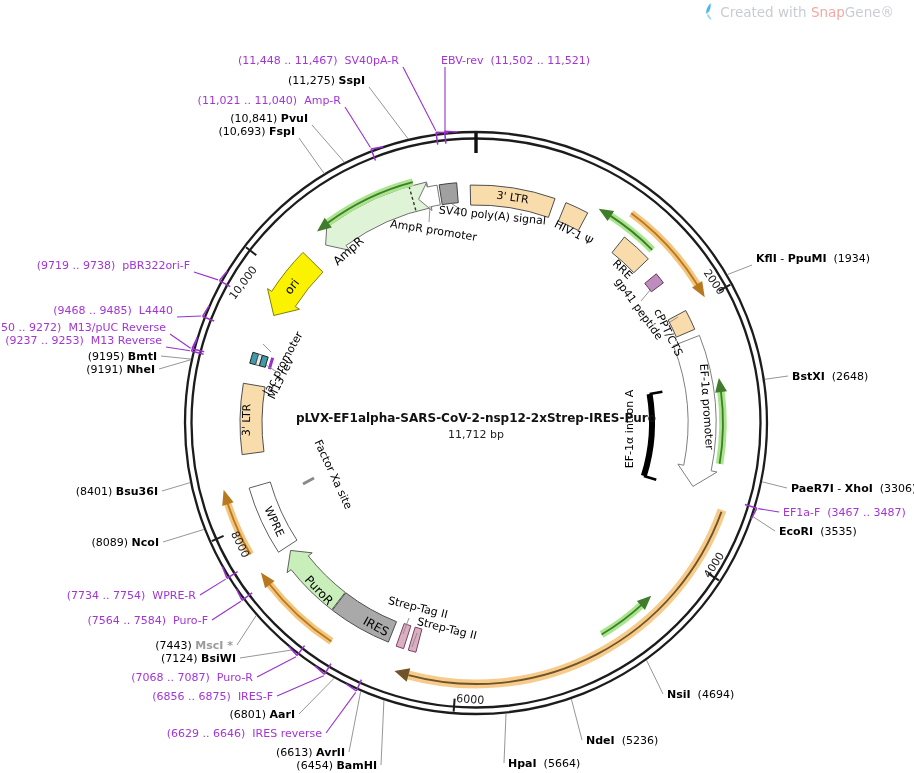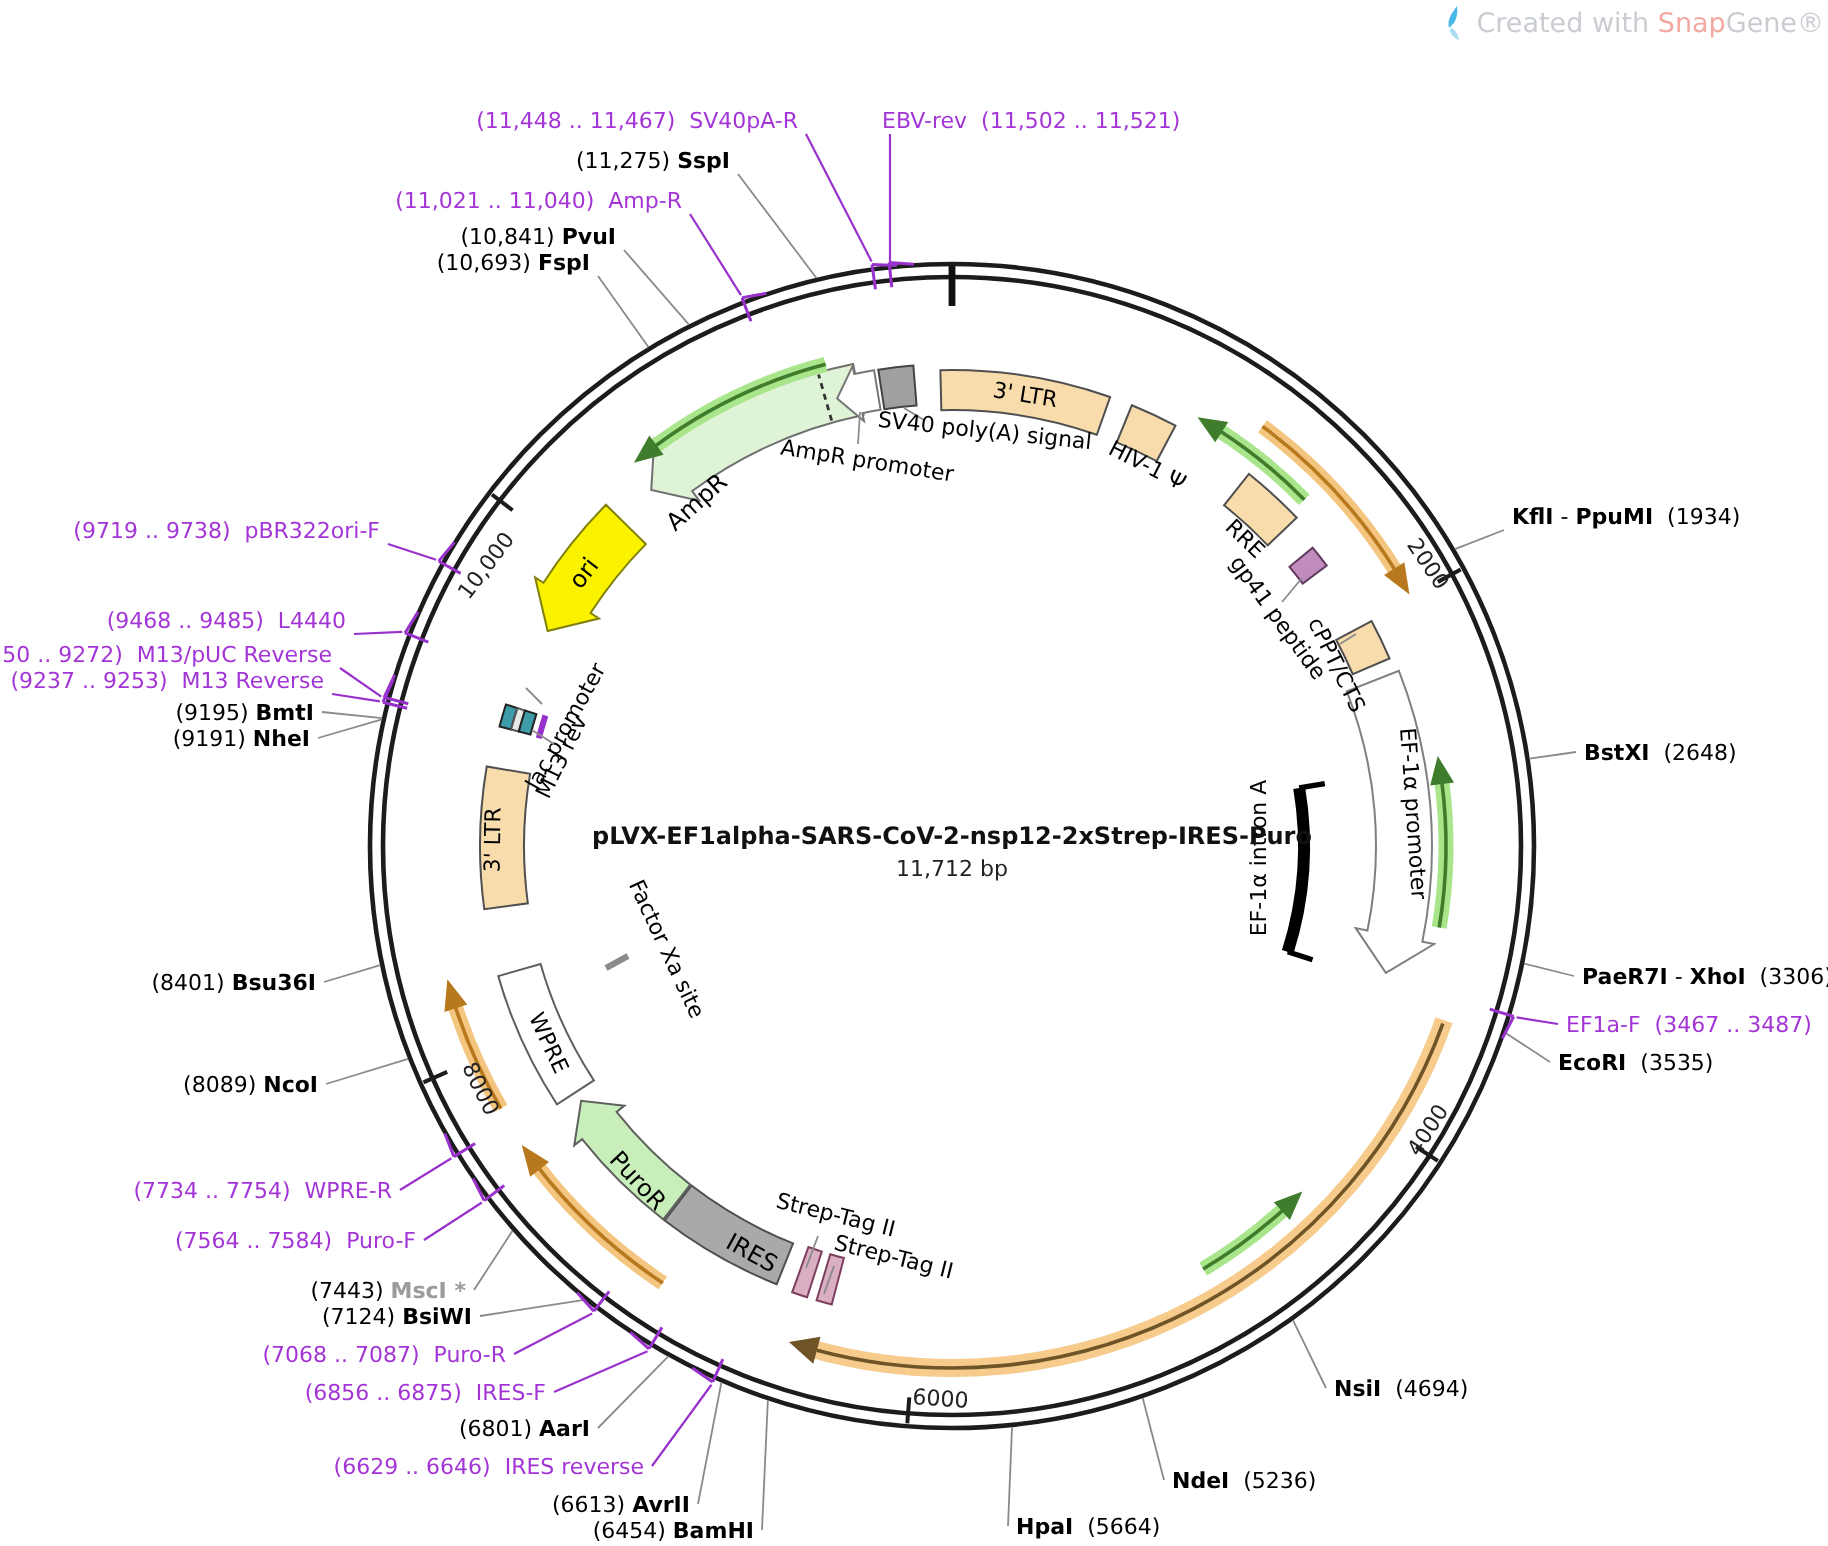--- a/index.html
+++ b/index.html
@@ -2,21 +2,21 @@
 <html><head>
 <meta charset="utf-8">
 <style>
   html,body{margin:0;padding:0;background:#fff;}
   body{font-family:"DejaVu Sans","Liberation Sans",sans-serif;}
   .canvas{position:relative;width:914px;height:773px;background:#fff;overflow:hidden;}
   svg{position:absolute;left:0;top:0;}
   .center-label{position:absolute;left:256px;top:411px;width:440px;text-align:center;pointer-events:none;}
   .center-label .title{font-size:12px;font-weight:bold;color:#111;letter-spacing:0;}
   .center-label .bp{font-size:11px;color:#222;margin-top:3px;}
-  .watermark{position:absolute;top:3px;right:2px;font-size:13.5px;color:#C9CDD2;display:flex;align-items:center;gap:4px;}
+  .watermark{position:absolute;top:3px;right:20px;font-size:13.5px;color:#C9CDD2;display:flex;align-items:center;gap:4px;}
   .watermark .wm-red{color:#F2A9A1;}
   .watermark svg{position:static;}
   text{font-family:"DejaVu Sans","Liberation Sans",sans-serif;}
 </style>
 </head>
 <body>
 
 <div class="canvas">
   <svg id="map-svg" width="914" height="773" viewBox="0 0 914 773">
       <circle cx="476" cy="423" r="291" fill="none" stroke="#1C1C1C" stroke-width="2.3"></circle>

